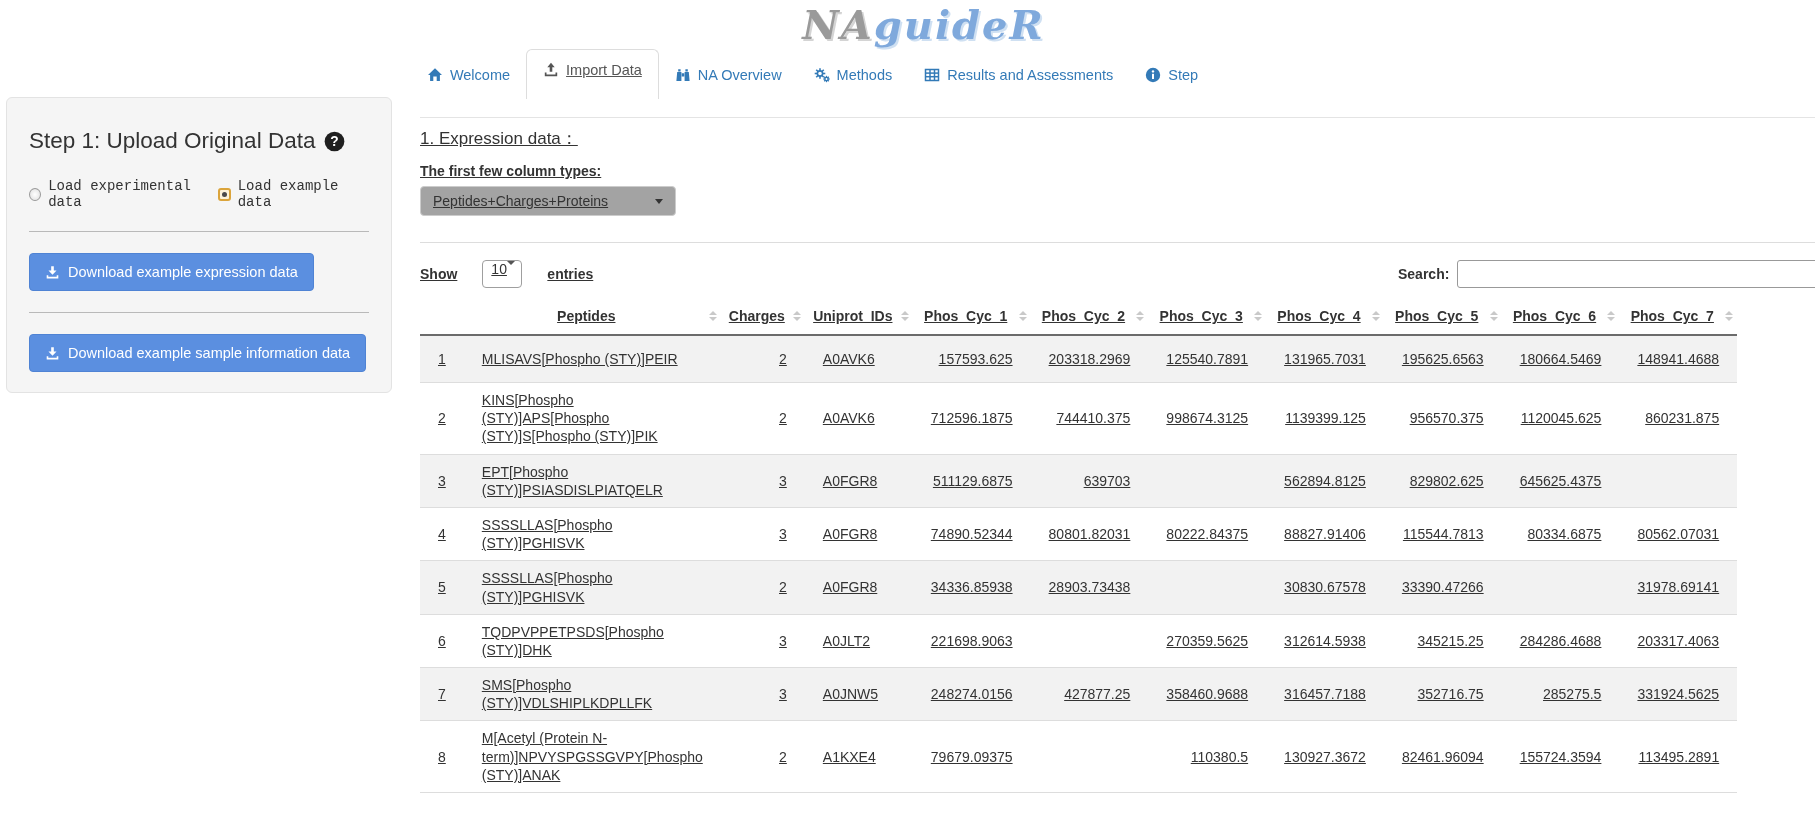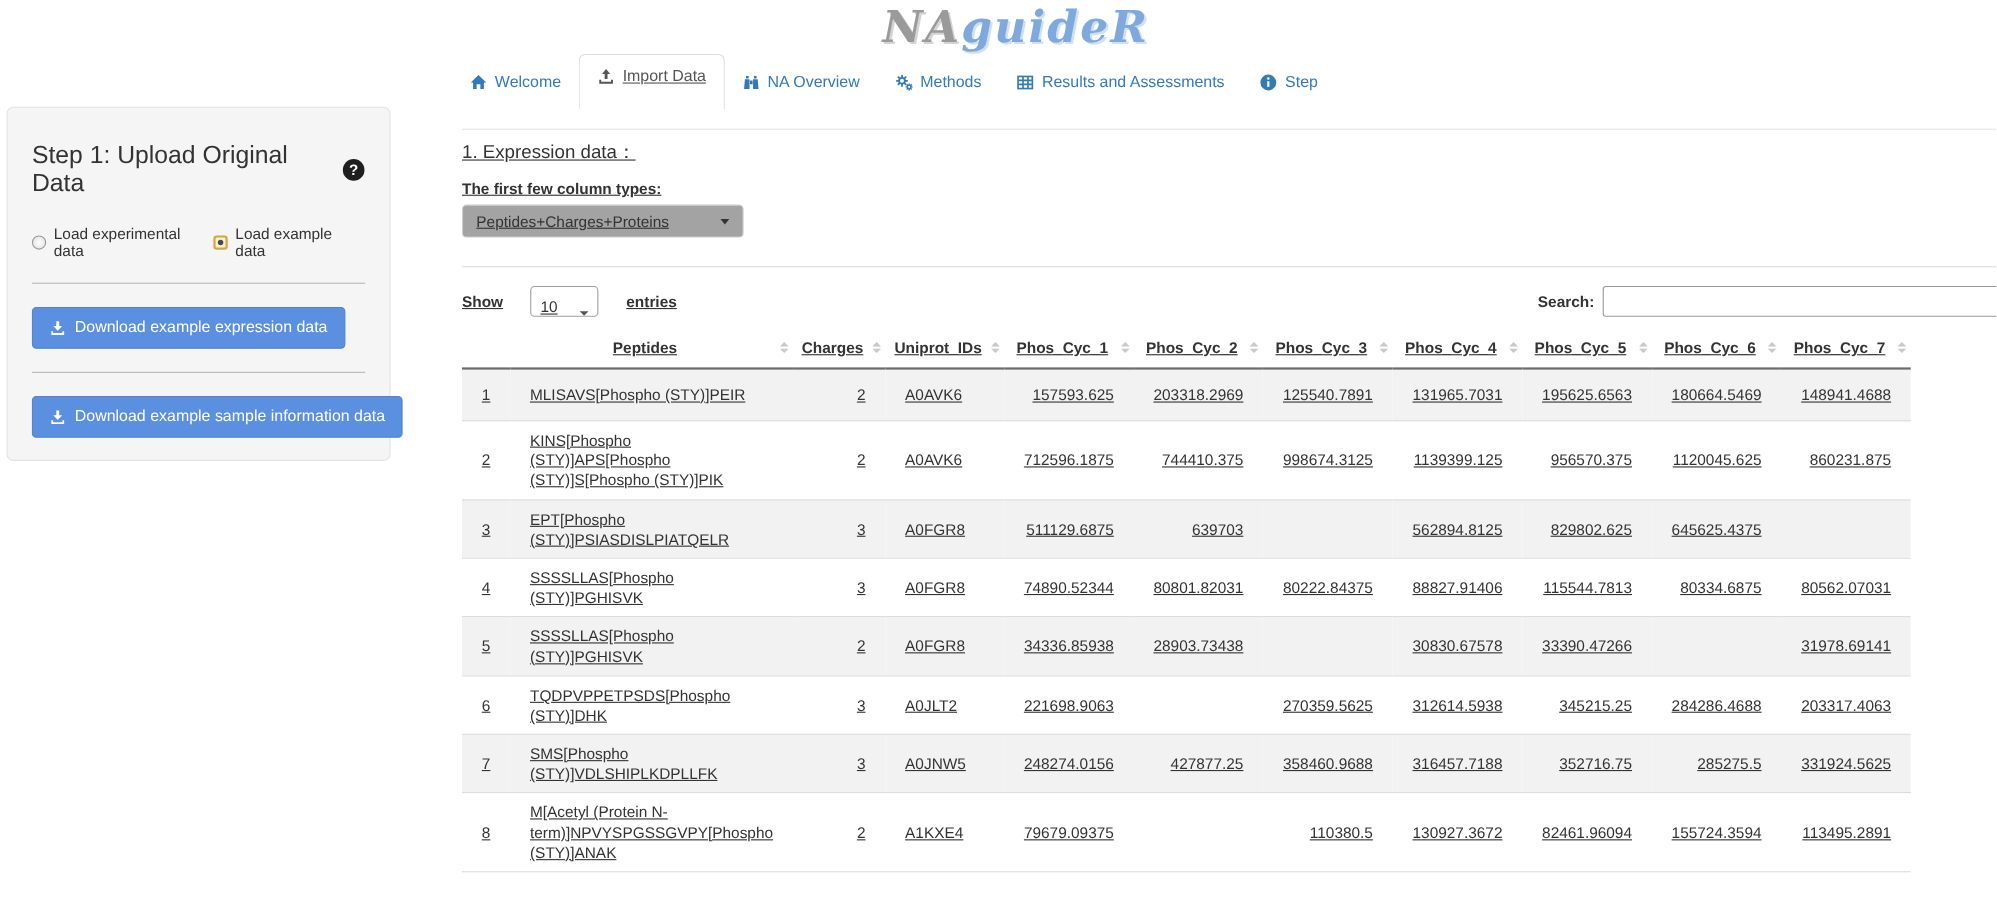--- a/index.html
+++ b/index.html
@@ -17,26 +17,26 @@
   .nav{position:absolute;top:50px;left:0;width:100%;display:flex;justify-content:center;}
   .nav-inner{display:flex;position:relative;left:-95px;align-items:center;}
   .tab{display:flex;align-items:center;gap:7px;padding:12px 16px;color:#337ab7;
        font-size:14.5px;cursor:pointer;white-space:nowrap;}
   .tab.active{color:#555;background:#fff;border:1px solid #ddd;border-bottom:none;
        border-radius:6px 6px 0 0;padding-bottom:21px;margin-top:-1px;text-decoration:underline;}
   .nv-icon{display:inline-flex;width:16px;height:16px;}
   .nv-icon svg{width:16px;height:16px;}
 
   
-  .sidebar{position:absolute;left:6px;top:97px;width:349px;box-sizing:border-box;
+  .sidebar{position:absolute;left:6px;top:97px;width:386px;box-sizing:border-box;
        background:#f5f5f5;border:1px solid #e3e3e3;border-radius:6px;padding:20px 22px;}
   .sb-title{font-size:22.5px;font-weight:400;color:#333;display:flex;align-items:center;
        gap:9px;margin:10px 0 24px;}
   .q-icon{display:inline-flex;width:21px;height:21px;}
-  .radio-row{display:flex;align-items:center;font-size:14px;color:#333;}
+  .radio-row{display:flex;align-items:center;font-size:14px;color:#333;font-family:Liberation Mono, monospace;}
   .radio-opt{display:flex;align-items:center;gap:7px;cursor:pointer;}
   .radio{width:13px;height:13px;box-sizing:border-box;border-radius:50%;
        border:1px solid #9a9a9a;background:radial-gradient(#fff,#ddd);}
   .radio.sel{border-radius:3px;border:2px solid #dba43b;background:#fdf3d9;position:relative;}
   .radio.sel::after{content:"";position:absolute;left:2px;top:2px;width:5px;height:5px;
        border-radius:50%;background:#4a4a4a;}
   hr.sb{border:none;border-top:1px solid #b9b9b9;margin:21px 0;}
   .btn{display:inline-flex;align-items:center;gap:8px;background:#5b8fe0;color:#fff;
        font-size:14.5px;padding:10px 15px;border-radius:4px;border:1px solid #4f83d4;
        cursor:pointer;white-space:nowrap;}
@@ -48,22 +48,22 @@
   .sec-title{font-size:17px;font-weight:400;color:#333;margin:9px 0 0;}
   .col-label{font-size:14px;font-weight:bold;color:#333;margin-top:13px;}
   .dd{margin-top:7px;width:256px;height:30px;box-sizing:border-box;border:1px solid #ccc;
       border-radius:4px;background:#a3a3a3;display:flex;align-items:center;
       justify-content:space-between;padding:0 12px;font-size:14px;color:#333;cursor:pointer;}
   .dd-caret{width:0;height:0;border-left:4.5px solid transparent;
       border-right:4.5px solid transparent;border-top:5px solid #333;}
   hr.main-hr{border:none;border-top:1px solid #ddd;margin:26px 0 0;}
   .controls{position:relative;margin-top:17px;height:30px;font-size:14px;color:#333;}
   .length{display:flex;align-items:center;gap:25px;font-weight:bold;}
-  .len-select{width:62px;height:28px;box-sizing:border-box;border:1px solid #9f9f9f;
-      border-radius:4px;background:#fff;display:flex;align-items:flex-end;
+  .len-select{width:40px;height:28px;box-sizing:border-box;border:1px solid #9f9f9f;
+      border-radius:4px;background:#fff;display:flex;align-items:flex-start;
       justify-content:space-between;padding:0 8px;font-weight:normal;cursor:pointer;}
   .len-caret{width:0;height:0;border-left:4px solid transparent;
       border-right:4px solid transparent;border-top:4.5px solid #555;}
   .search{position:absolute;left:978px;top:0;display:flex;align-items:center;gap:8px;
       font-weight:bold;}
   .search input{width:400px;height:28px;box-sizing:border-box;border:1px solid #999;
       border-radius:3px;outline:none;font-size:14px;padding:0 6px;
       font-family:"Liberation Sans",sans-serif;}
 
   

